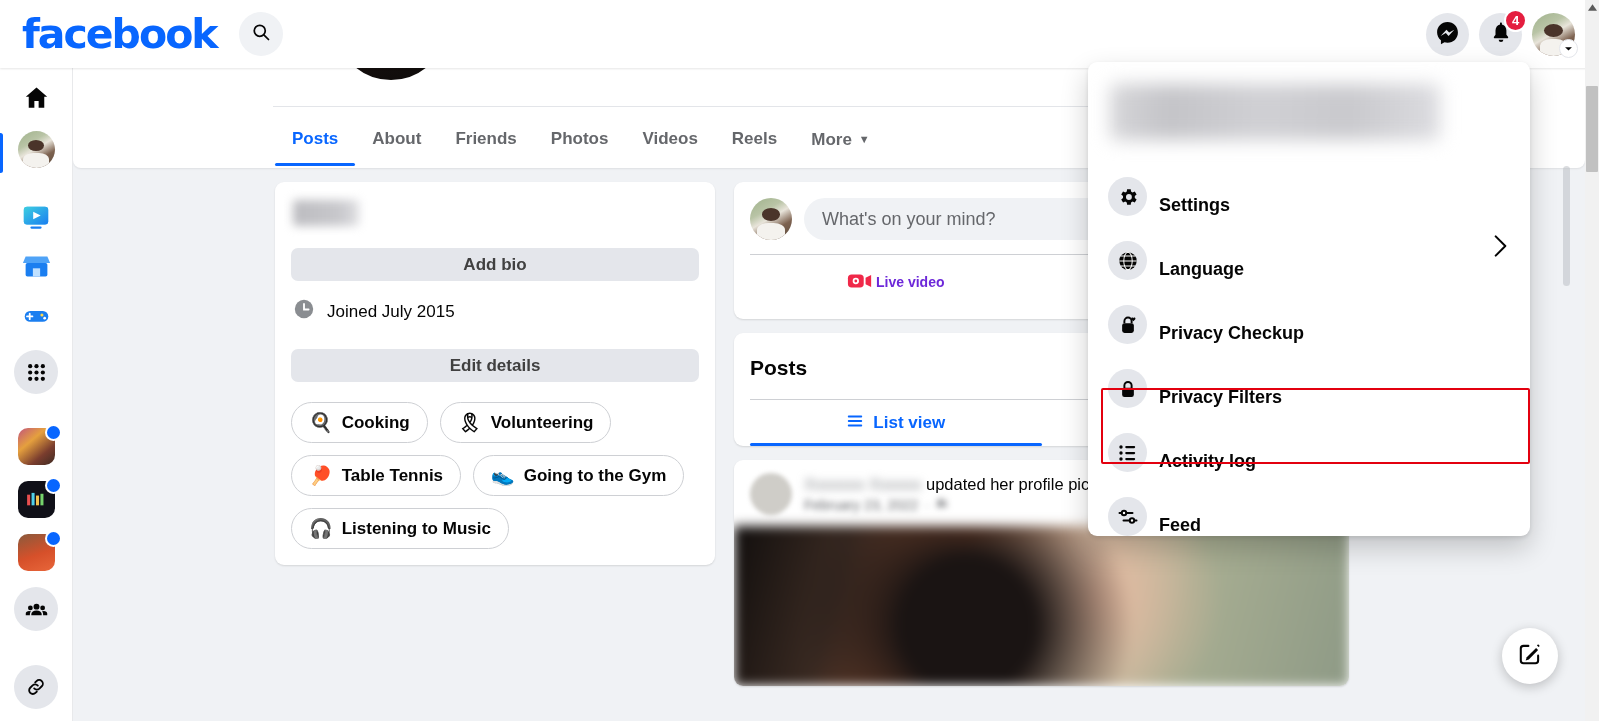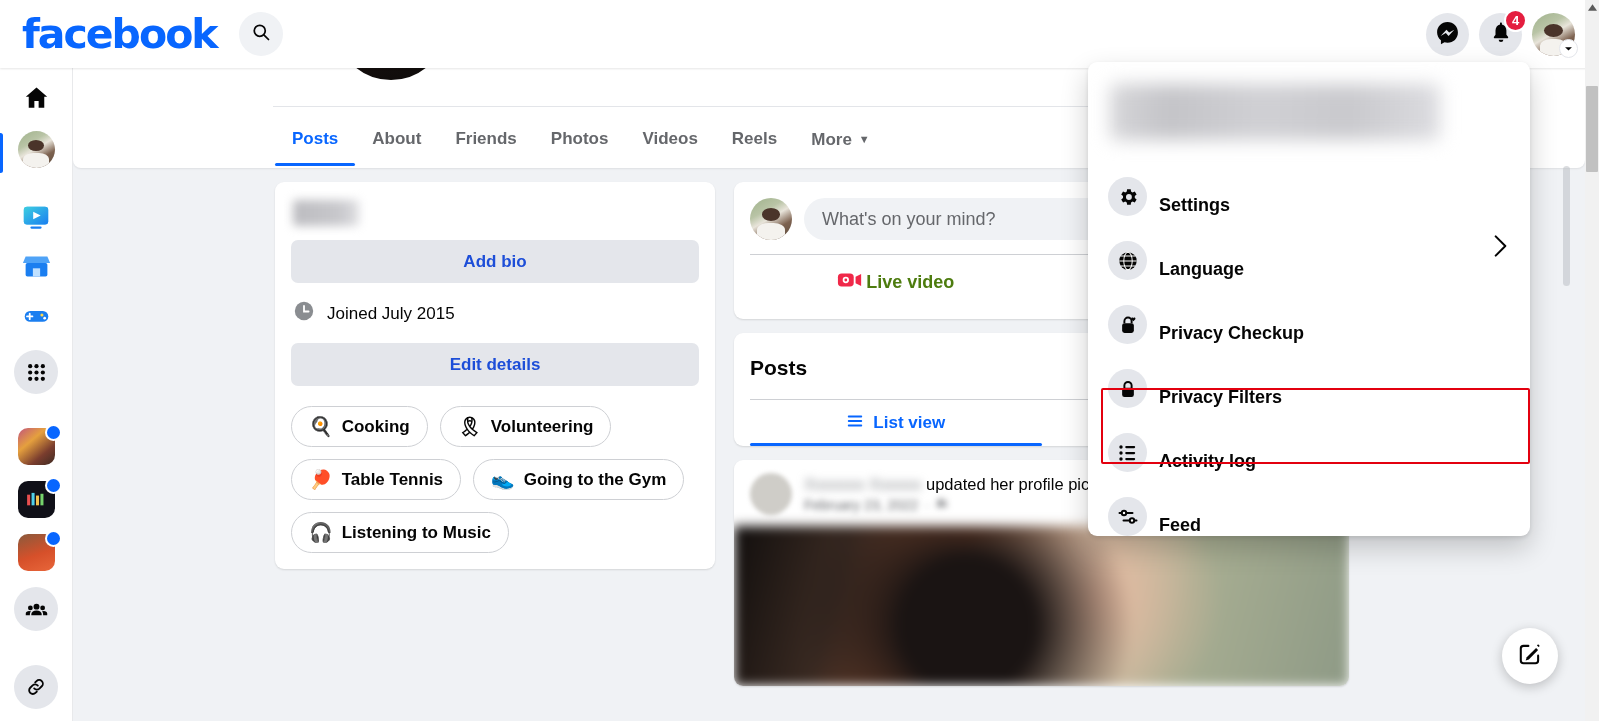--- a/index.html
+++ b/index.html
@@ -167,24 +167,25 @@
     background: #fff; border-radius: 9px;
     box-shadow: 0 1px 2px rgba(0,0,0,0.12);
     padding: 16px;
   }
   .blur-name {
     height: 26px; width: 66px; margin: 2px 0 14px 2px;
     background: linear-gradient(90deg,#bcbcc0,#c8c8cc 70%,#dfdfe2);
     filter: blur(5px); border-radius: 3px;
   }
   .grey-btn {
-    width: 100%; height: 43px; border-radius: 7px; border: none;
-    background: #e4e6eb; color: #1d4ed8;
+    width: 100%; height: 33px; border-radius: 7px; border: none;
+    background: #e4e6eb; color: #404040;
     font-size: 17px; font-weight: 700; cursor: pointer;
     font-family: "Liberation Sans", sans-serif;
+    margin-top: 8px;
   }
   .info-row {
     display: flex; align-items: center; gap: 12px;
     margin: 17px 0 0 2px; font-size: 17px; color: #050505;
   }
   .info-row b { font-weight: 700; }
   .chips { display: flex; flex-wrap: wrap; gap: 12px; margin-top: 4px; }
   .chip {
     display: inline-flex; align-items: center; gap: 9px;
     height: 41px; padding: 0 17px; border-radius: 21px;
@@ -213,21 +214,21 @@
     flex: 1; height: 42px; border-radius: 21px; border: none;
     background: #f0f2f5; padding: 0 18px; font-size: 18px; color: #65676b;
     font-family: "Liberation Sans", sans-serif; outline: none;
   }
   .composer-input::placeholder { color: #65676b; }
   .composer-sep { height: 1px; background: #ced0d4; margin: 14px 0 6px; }
   .composer-actions { display: flex; }
   .c-action {
     flex: 1; display: flex; align-items: center; justify-content: center; gap: 3px;
     height: 42px; border-radius: 7px; cursor: pointer;
-    font-size: 18px; font-weight: 600; color: #4d7c0f;
+    font-size: 14px; font-weight: 600; color: #6d28d9;
   }
 
   
   .posts-head {
     display: flex; align-items: center; justify-content: space-between;
     padding: 16px 16px 12px;
   }
   .posts-title { font-size: 21px; font-weight: 700; }
   .posts-tools { display: flex; gap: 9px; }
   .tool-btn {

